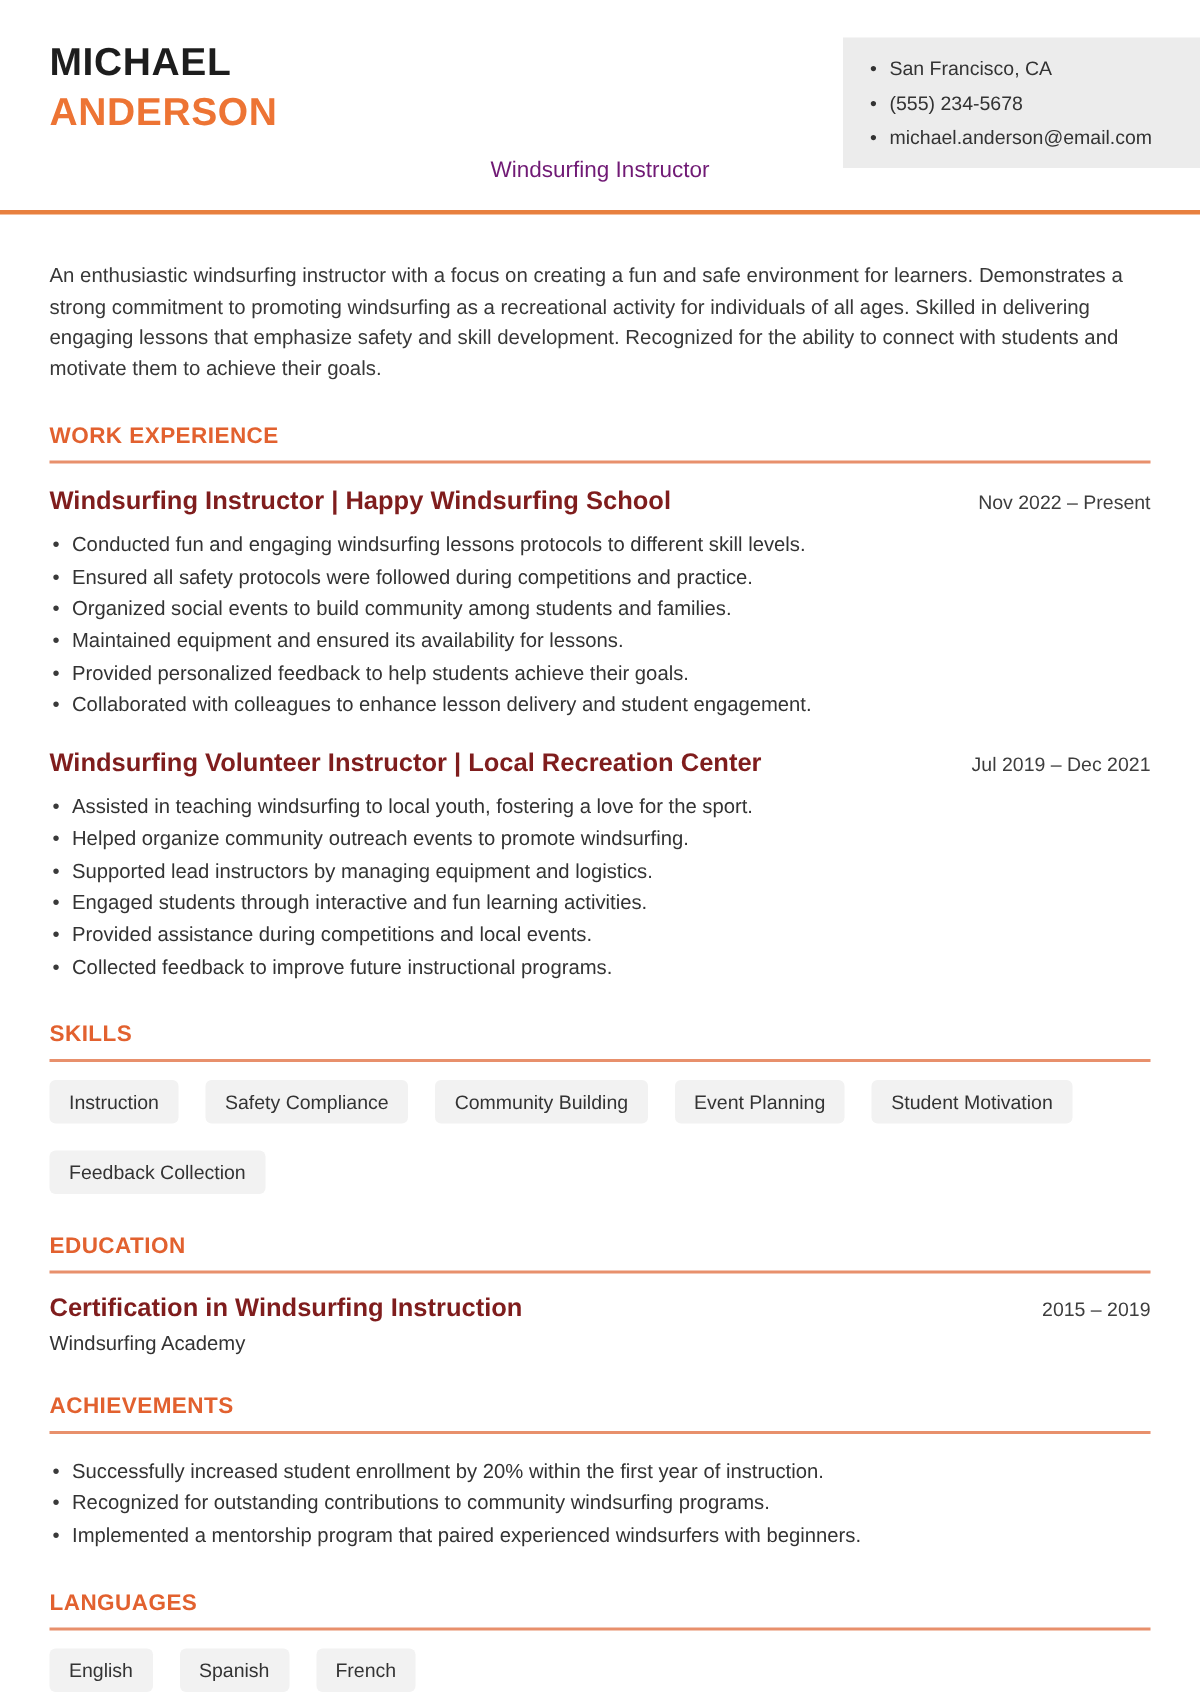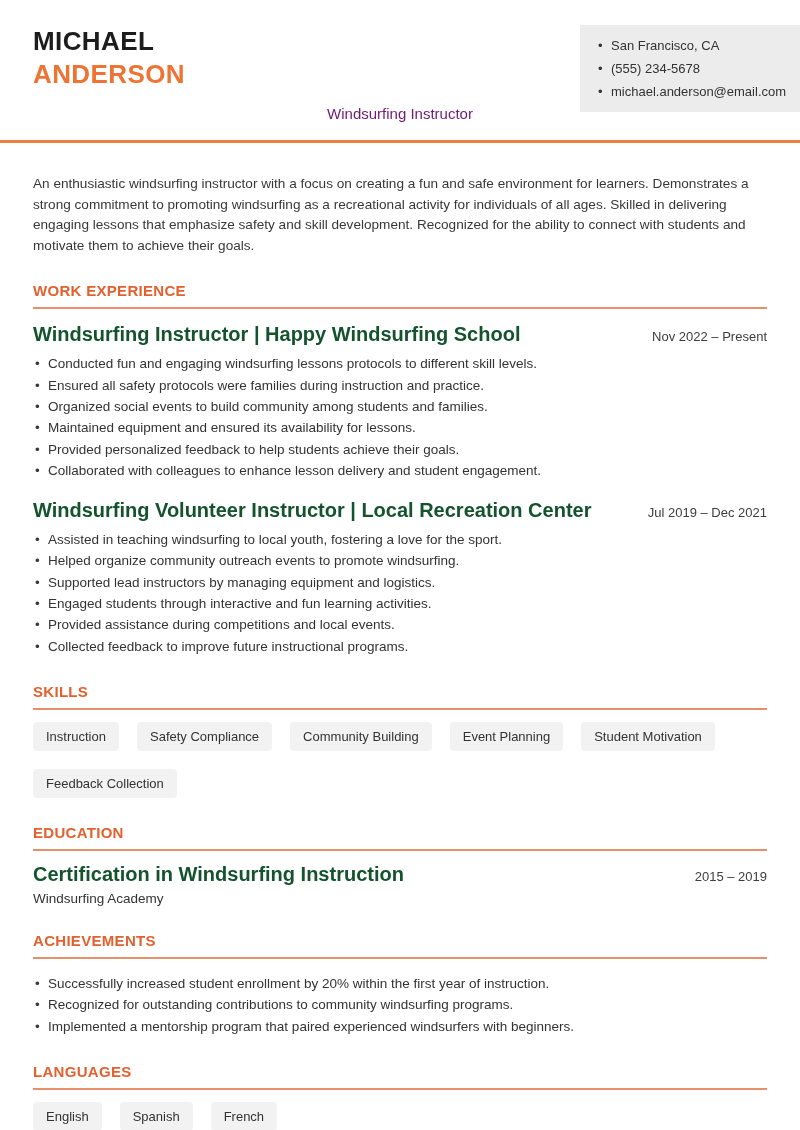--- a/index.html
+++ b/index.html
@@ -34,21 +34,21 @@
     margin-top: 13px;
     font-size: 15px;
     line-height: 19px;
     color: #701a75;
     text-align: center;
   }
   .contact-box {
     position: absolute;
     top: 25px;
     right: 0;
-    width: 220px;
+    width: 238px;
     background: var(--contact-bg, #ECECEC);
     padding: 9px 16px 9px 18px;
   }
   .contact-box ul { list-style: none; }
   .contact-item {
     font-size: 13px;
     line-height: 23px;
     color: #333333;
     position: relative;
     padding-left: 13px;
@@ -92,24 +92,24 @@
 
   
   .job { margin-top: 16px; }
   .job + .job { margin-top: 20px; }
   .entry-row {
     display: flex;
     justify-content: space-between;
     align-items: baseline;
   }
   .entry-title {
-    font-size: 20px;
+    font-size: 17px;
     line-height: 18px;
     font-weight: 700;
-    color: #14532d;
+    color: #7f1d1d;
   }
   .entry-date {
     font-size: 13px;
     color: #3d3d3d;
     white-space: nowrap;
     padding-left: 20px;
   }
   ul.bullet-list { list-style: none; margin-top: 9px; }
   ul.bullet-list li {
     position: relative;
@@ -186,21 +186,21 @@
 
       <div class="job" data-name="job-entry">
         <div class="entry-row" data-name="job-header-row">
           <div class="entry-title" data-name="job-title-text">Windsurfing Instructor | Happy Windsurfing School</div>
           <div class="entry-date" data-name="job-dates">Nov 2022 – Present</div>
         </div>
         <ul class="bullet-list" data-name="job-bullet-list">
 
             <li data-name="list-item">Conducted fun and engaging windsurfing lessons protocols to different skill levels.</li>
 
-            <li data-name="list-item">Ensured all safety protocols were families during instruction and practice.</li>
+            <li data-name="list-item">Ensured all safety protocols were followed during competitions and practice.</li>
 
             <li data-name="list-item">Organized social events to build community among students and families.</li>
 
             <li data-name="list-item">Maintained equipment and ensured its availability for lessons.</li>
 
             <li data-name="list-item">Provided personalized feedback to help students achieve their goals.</li>
 
             <li data-name="list-item">Collaborated with colleagues to enhance lesson delivery and student engagement.</li>
           </ul>
       </div>

